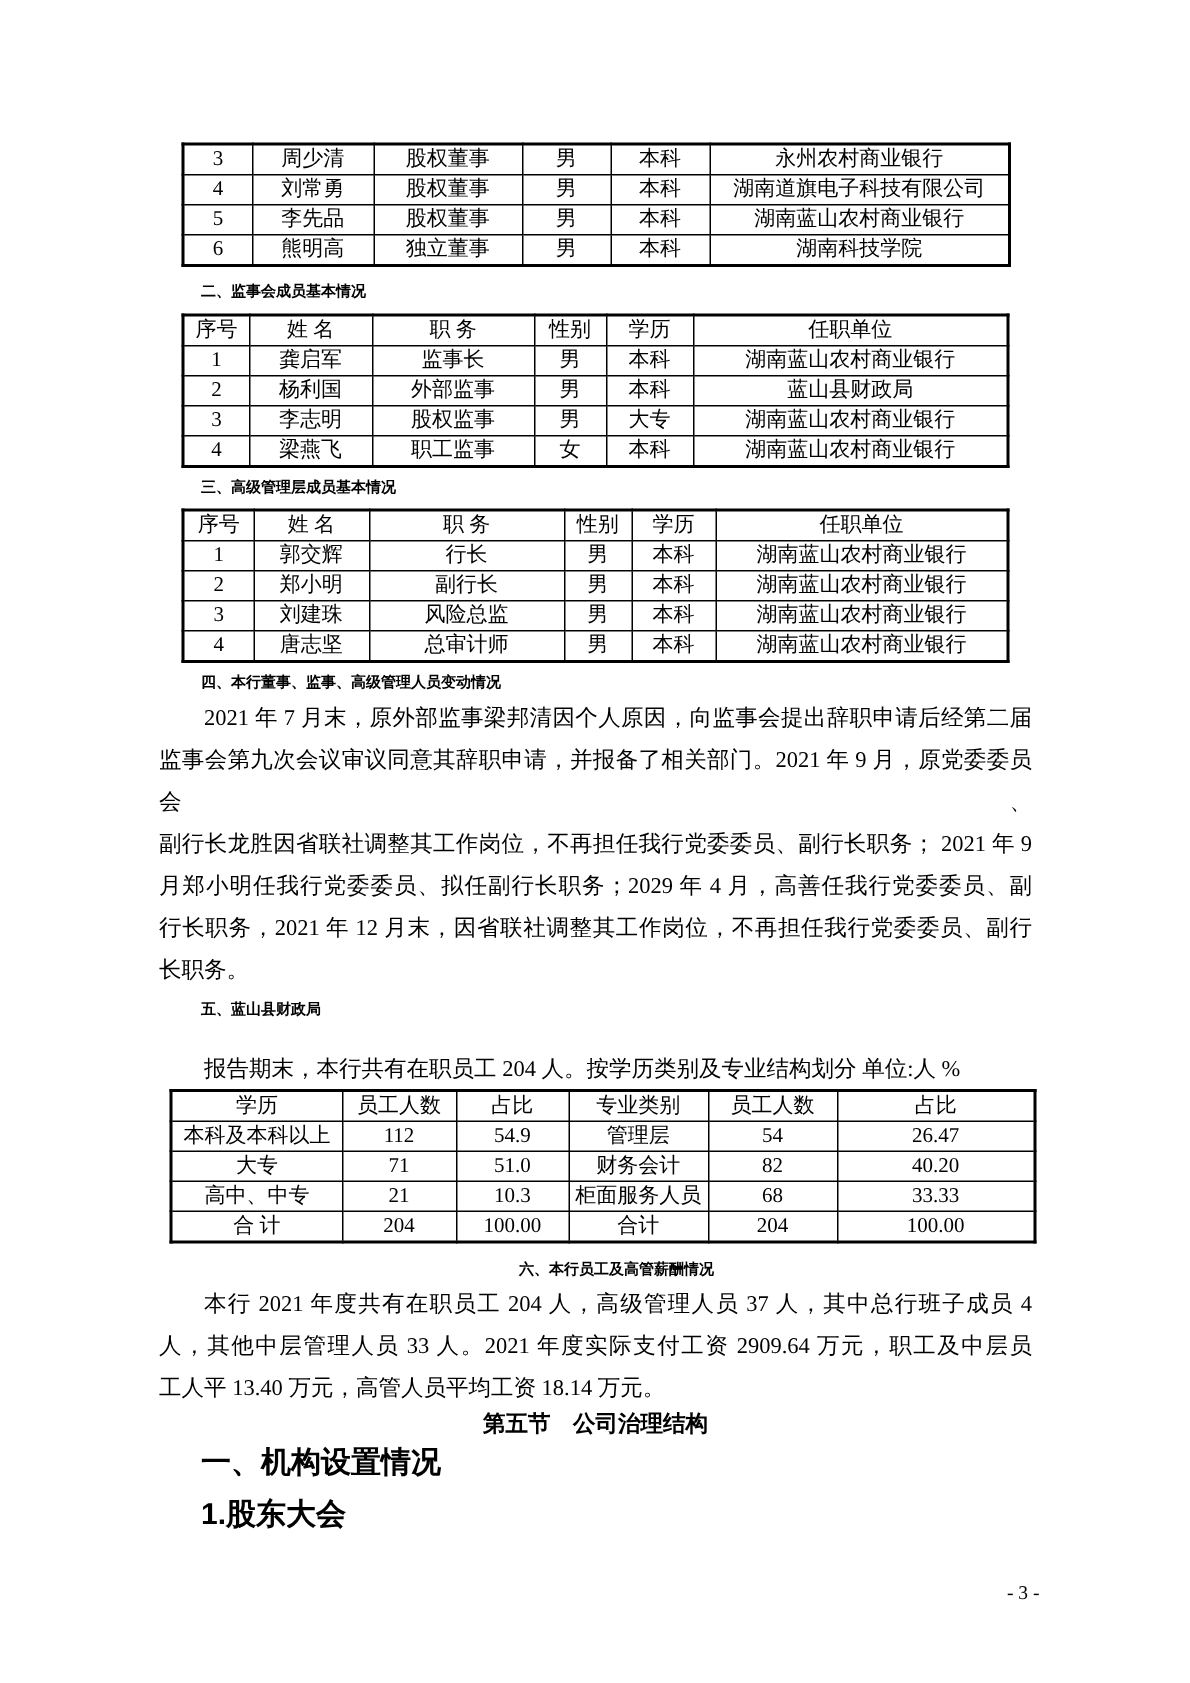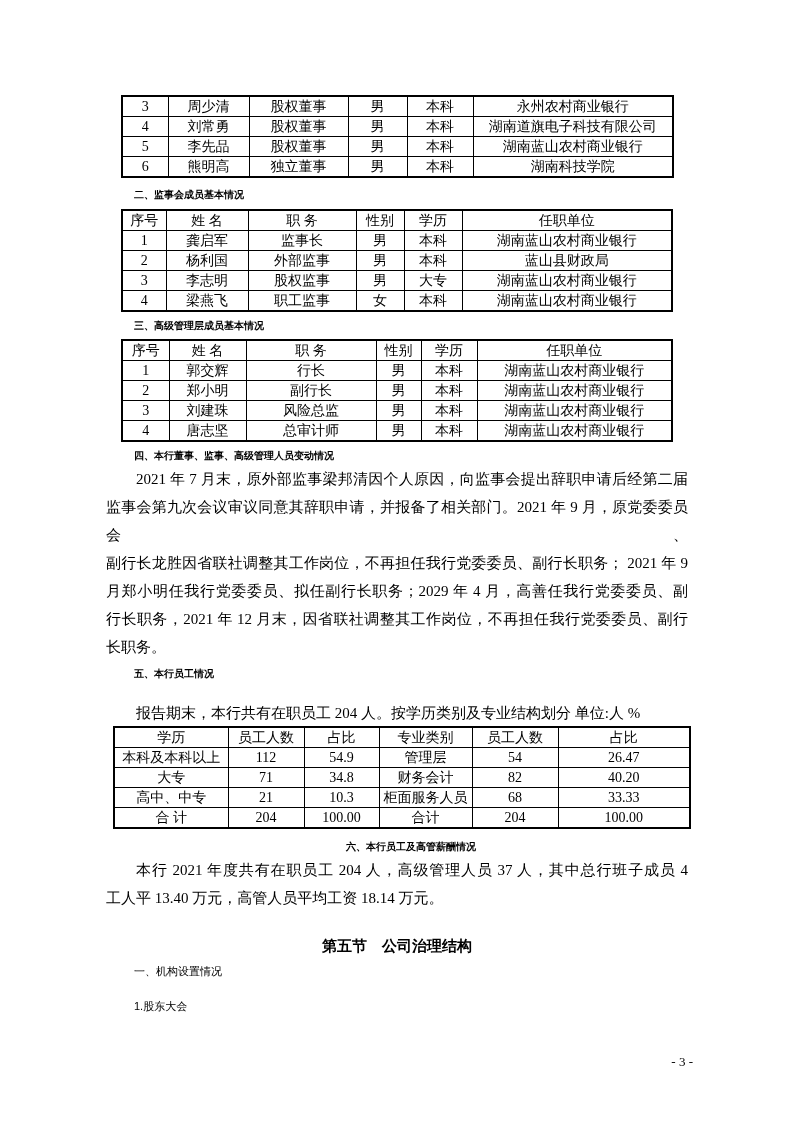--- a/index.html
+++ b/index.html
@@ -52,25 +52,25 @@
     font-weight:bold;font-size:10px;line-height:19px;
     margin:7px 0 0 28px;
   }
   .h3m{margin-top:4px;}
   .h4m{margin-top:4px;}
   .h5m{margin-top:3px;}
   .h6m{margin-top:8px;text-align:center;}
   .chapter-heading{
     font-family:"Liberation Sans","DejaVu Sans",sans-serif;
     font-weight:bold;font-size:15px;line-height:19px;
-    text-align:center;margin-top:24px;
+    text-align:center;margin-top:0;
   }
   .sub-heading{
     font-family:"Liberation Sans","DejaVu Sans",sans-serif;
-    font-weight:normal;font-size:11px;line-height:19px;
+    font-weight:bold;font-size:20px;line-height:19px;
     margin:7px 0 0 28px;
   }
   .sub-heading2{margin-top:16px;}
 
   
   .para{font-size:15px;line-height:28px;}
   .para div{
     text-align:justify;text-align-last:justify;
     text-justify:inter-character;
     white-space:normal;
@@ -256,21 +256,21 @@
 
     <div class="para">
         <div>2021 年 7 月末，原外部监事梁邦清因个人原因，向监事会提出辞职申请后经第二届</div>
         <div>监事会第九次会议审议同意其辞职申请，并报备了相关部门。2021 年 9 月，原党委委员会、</div>
         <div>副行长龙胜因省联社调整其工作岗位，不再担任我行党委委员、副行长职务； 2021 年 9</div>
         <div>月郑小明任我行党委委员、拟任副行长职务；2029 年 4 月，高善任我行党委委员、副</div>
         <div>行长职务，2021 年 12 月末，因省联社调整其工作岗位，不再担任我行党委委员、副行</div>
         <div>长职务。</div>
       </div>
 
-    <div class="sec-heading h5m">五、本行员工情况</div>
+    <div class="sec-heading h5m">五、蓝山县财政局</div>
 
     <div class="intro-line">报告期末，本行共有在职员工 204 人。按学历类别及专业结构划分 单位:人 %</div>
 
     <table class="t-employees">
       <colgroup>
           <col>
           <col>
           <col>
           <col>
           <col>
@@ -291,21 +291,21 @@
             <td>本科及本科以上</td>
             <td>112</td>
             <td>54.9</td>
             <td>管理层</td>
             <td>54</td>
             <td>26.47</td>
           </tr>
           <tr>
             <td>大专</td>
             <td>71</td>
-            <td>34.8</td>
+            <td>51.0</td>
             <td>财务会计</td>
             <td>82</td>
             <td>40.20</td>
           </tr>
           <tr>
             <td>高中、中专</td>
             <td>21</td>
             <td>10.3</td>
             <td>柜面服务人员</td>
             <td>68</td>
@@ -319,20 +319,21 @@
             <td>204</td>
             <td>100.00</td>
           </tr>
         </tbody>
     </table>
 
     <div class="sec-heading h6m">六、本行员工及高管薪酬情况</div>
 
     <div class="para">
         <div>本行 2021 年度共有在职员工 204 人，高级管理人员 37 人，其中总行班子成员 4</div>
+        <div>人，其他中层管理人员 33 人。2021 年度实际支付工资 2909.64 万元，职工及中层员</div>
         <div>工人平 13.40 万元，高管人员平均工资 18.14 万元。</div>
       </div>
 
     <div class="chapter-heading">第五节　公司治理结构</div>
 
     <div class="sub-heading">一、机构设置情况</div>
 
     <div class="sub-heading sub-heading2">1.股东大会</div>
 
   </div>

